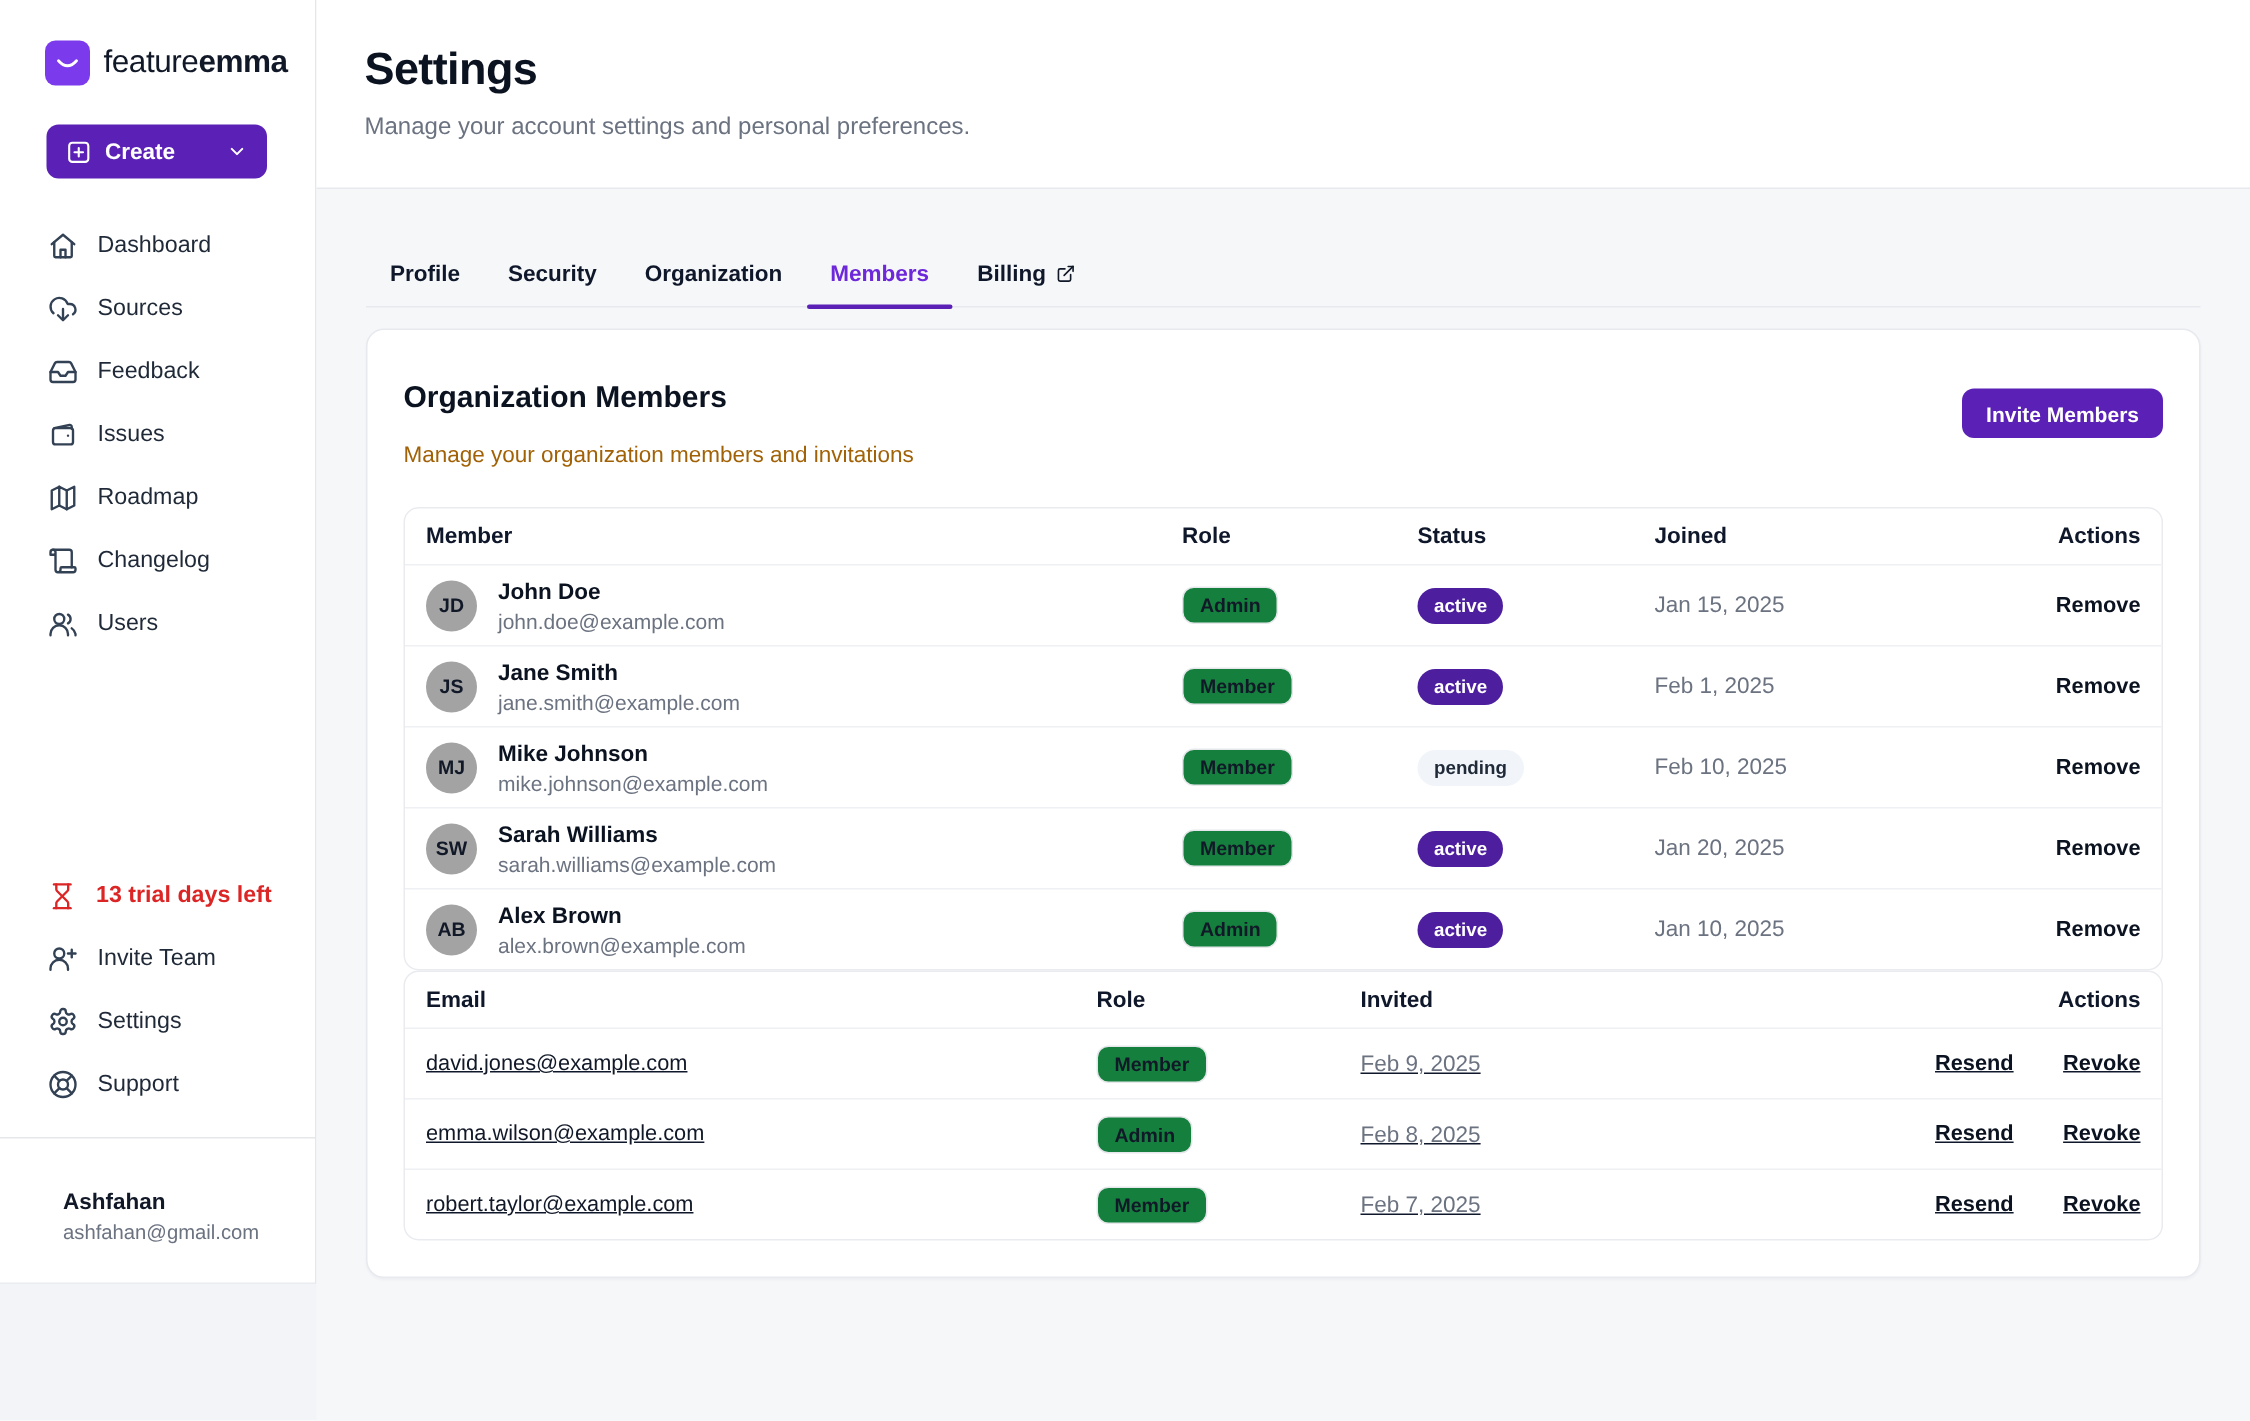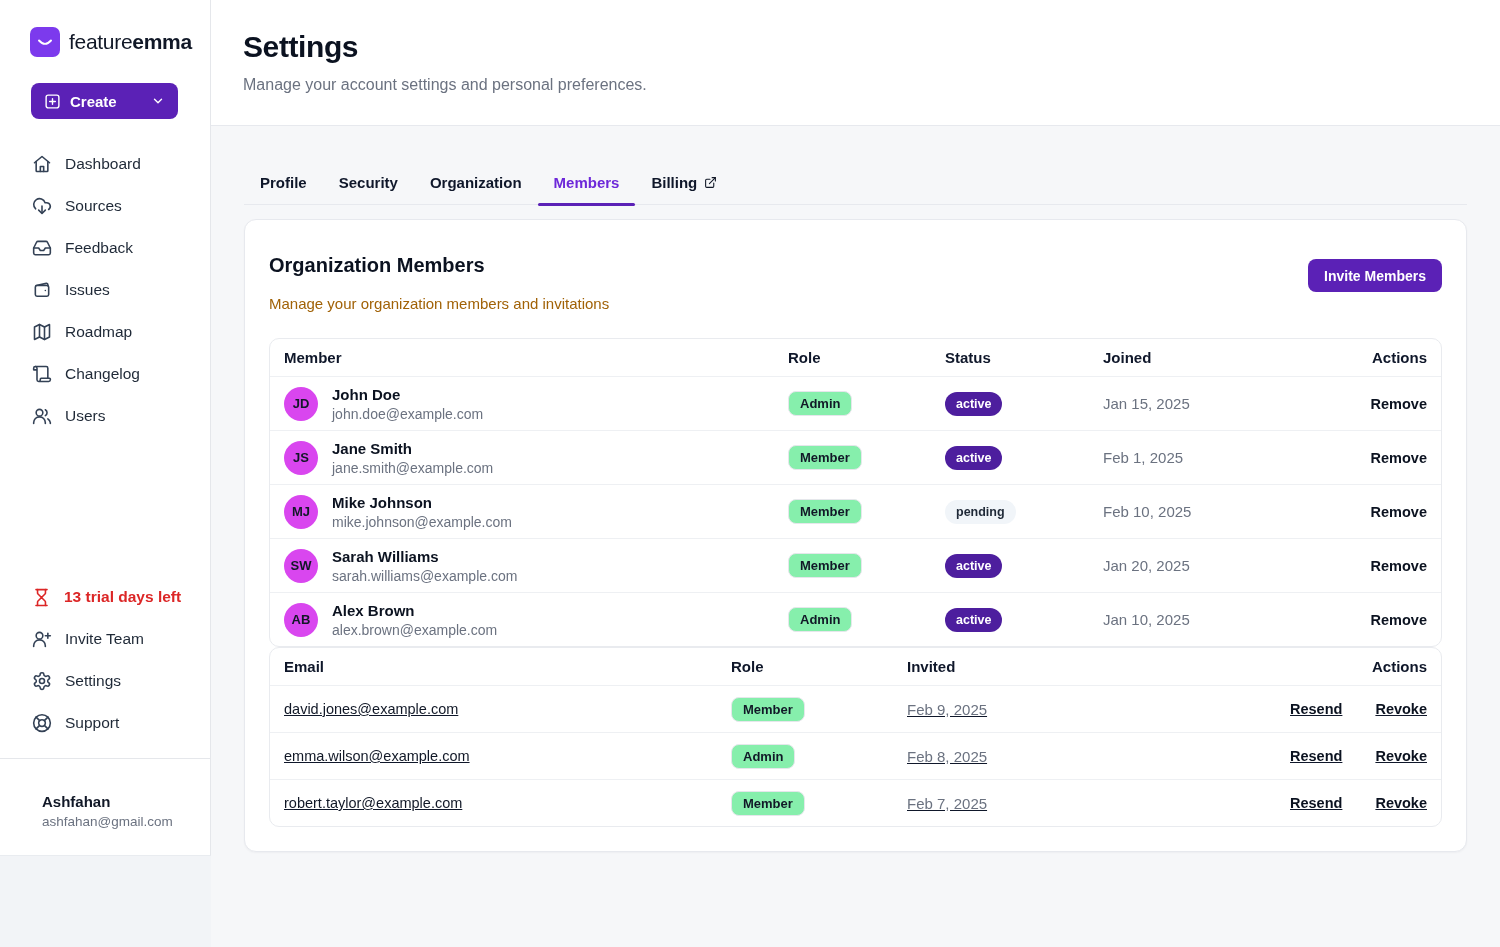--- a/index.html
+++ b/index.html
@@ -115,29 +115,29 @@
   
   .col-member { flex:1; display:flex; align-items:center; gap:14px; min-width:0; }
   .col-role { width:157px; }
   .col-status { width:158px; }
   .col-joined { width:220px; font-size:15px; color:#6b7280; }
   .col-actions { width:112px; text-align:right; }
   .thead .col-joined { color:#0f172a; font-size:15px; }
 
   .avatar {
     width:34px; height:34px; border-radius:50%;
-    background:#d946ef; color:#111827;
+    background:#a3a3a3; color:#111827;
     display:flex; align-items:center; justify-content:center;
     font-size:13px; font-weight:600; flex:0 0 34px;
   }
   .m-name { font-size:15px; font-weight:600; color:#0b1220; }
   .m-email { font-size:14px; color:#6b7280; margin-top:3px; }
 
   .pill {
-    display:inline-block; background:#86efac; border:1px solid #e5e7eb;
+    display:inline-block; background:#15803d; border:1px solid #e5e7eb;
     border-radius:8px; padding:4px 11px;
     font-size:13px; font-weight:600; color:#111827;
   }
   .badge {
     display:inline-block; border-radius:12px; padding:5px 11px;
     font-size:12.5px; font-weight:600;
   }
   .badge.active { background:#4d1e9e; color:#fff; }
   .badge.pending { background:#f1f5f9; color:#1f2937; }
 

